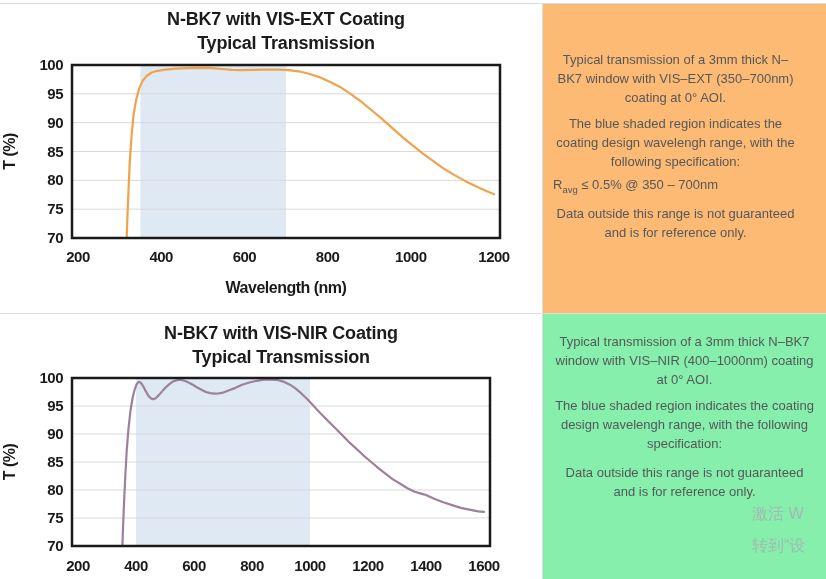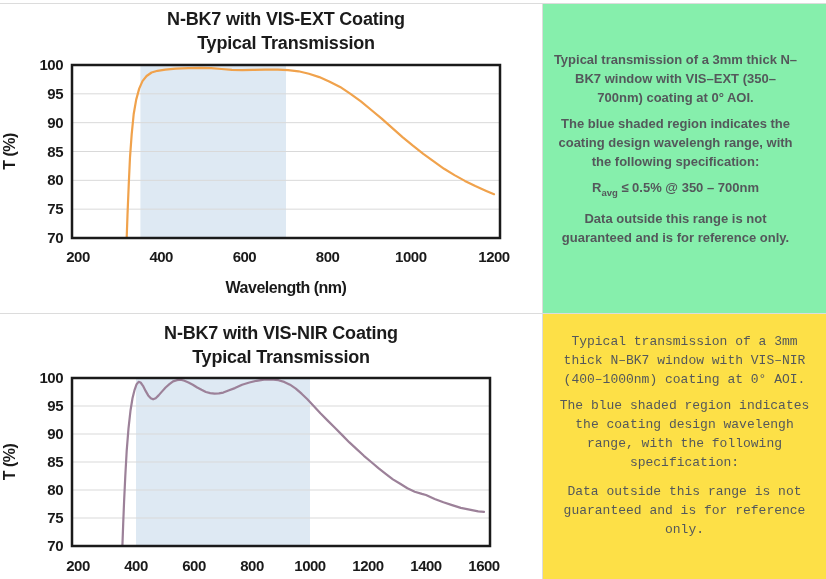--- a/index.html
+++ b/index.html
@@ -3,25 +3,25 @@
 <meta charset="utf-8">
 <style>
   html,body{margin:0;padding:0;background:#fff;}
   body{width:826px;height:579px;overflow:hidden;font-family:"Liberation Sans",sans-serif;}
   .page{position:relative;width:826px;height:579px;background:#fff;overflow:hidden;}
   .topline{position:absolute;top:3px;left:0;width:826px;height:1px;background:#dcdcdc;}
   .hdiv{position:absolute;top:313px;left:0;width:826px;height:1px;background:#dcdcdc;}
   .vdiv{position:absolute;top:4px;left:542px;width:1px;height:575px;background:#dcdcdc;}
   .chart-cell1{position:absolute;left:0;top:4px;width:542px;height:309px;background:#fff;}
   .chart-cell2{position:absolute;left:0;top:314px;width:542px;height:265px;background:#fff;}
-  .panel1{position:absolute;left:543px;top:4px;width:283px;height:309px;background:#86efac;box-sizing:border-box;padding:46px 28px 0 10px;font-weight:bold;}
-  .panel2{position:absolute;left:543px;top:314px;width:283px;height:265px;background:#fde047;box-sizing:border-box;padding:18px 10px 0 10px;font-family:Liberation Mono, monospace;}
+  .panel1{position:absolute;left:543px;top:4px;width:283px;height:309px;background:#fdba74;box-sizing:border-box;padding:46px 28px 0 10px;}
+  .panel2{position:absolute;left:543px;top:314px;width:283px;height:265px;background:#86efac;box-sizing:border-box;padding:18px 10px 0 10px;}
   .panel p{margin:0 0 7px 0;font-size:13px;line-height:19px;color:#54585b;text-align:center;}
   .specs{margin:0 0 7px 0;}
-  .spec{font-size:13px;line-height:19px;color:#54585b;text-align:center;}
+  .spec{font-size:13px;line-height:14px;color:#54585b;text-align:left;}
   .spec sub{font-size:9.5px;}
   .note2{margin-top:10px !important;}
   .dl-link{display:block;text-align:center;font-size:13px;line-height:19px;color:#2b6bd3;text-decoration:none;cursor:pointer;}
   .tick{font-family:"Liberation Sans",sans-serif;font-weight:700;font-size:15px;fill:#1a1a1a;letter-spacing:-0.5px;}
   .ctitle{font-family:"Liberation Sans",sans-serif;font-weight:700;font-size:18px;fill:#1b1b1b;letter-spacing:-0.2px;}
   .alabel{font-family:"Liberation Sans",sans-serif;font-weight:700;font-size:16px;fill:#1a1a1a;letter-spacing:-0.5px;}
   .watermark{position:absolute;left:752px;top:498px;z-index:5;color:#a9adb2;opacity:0.8;font-size:16px;line-height:32px;white-space:nowrap;pointer-events:none;}
 </style>
 </head>
 <body>
@@ -107,13 +107,17 @@
       </svg>
   </div>
 
   <div class="panel panel2">
     <p>Typical transmission of a 3mm thick N–BK7 window with VIS–NIR (400–1000nm) coating at 0° AOI.</p>
     <p>The blue shaded region indicates the coating design wavelengh range, with the following specification:</p>
     <p class="note2">Data outside this range is not guaranteed and is for reference only.</p>
 
   </div>
 
+  <div class="watermark">
+    <div>激活 W</div>
+    <div>转到“设</div>
+  </div>
 </div>
 
 </body></html>

